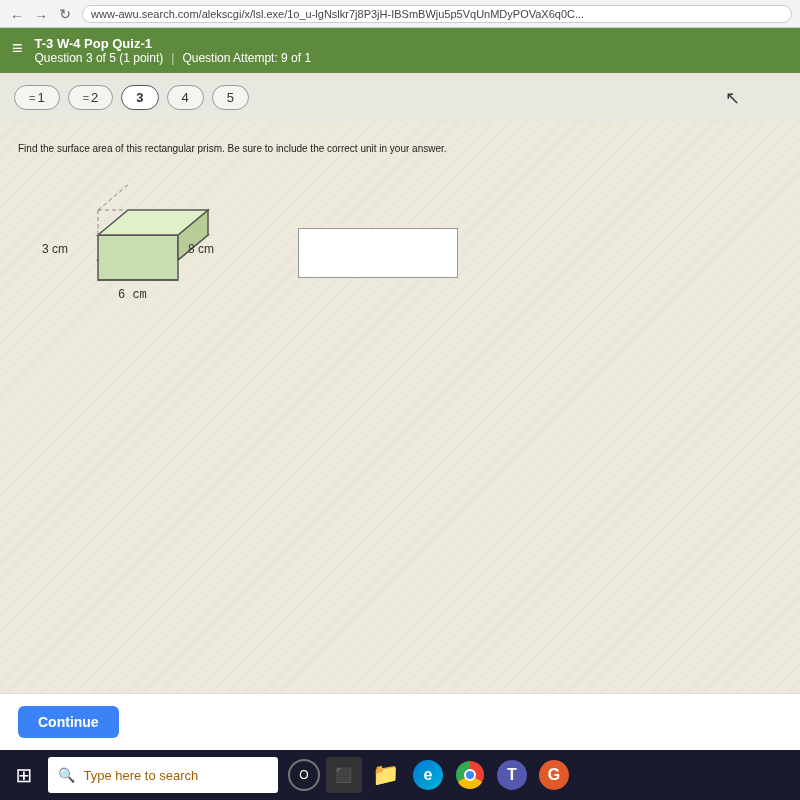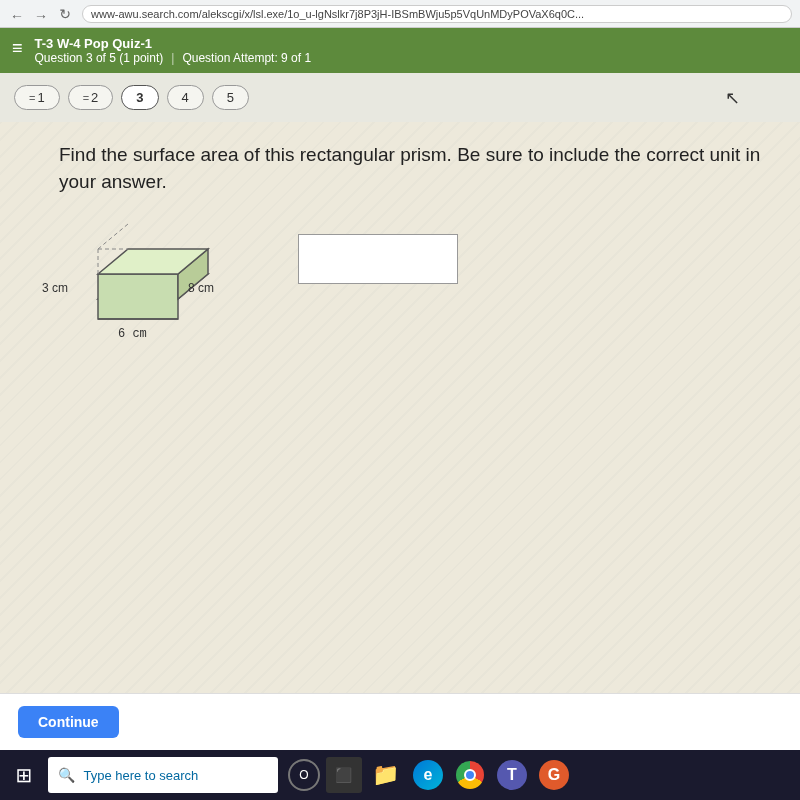--- a/index.html
+++ b/index.html
@@ -123,31 +123,30 @@
 
     
     .main-content {
       background: #f0ede0;
       padding: 20px 18px;
       flex: 1;
       min-height: 500px;
       position: relative;
     }
     .question-text {
-      font-size: 19px;
+      font-size: 10px;
       color: #222;
       margin-bottom: 24px;
       line-height: 1.4;
-      margin-left: 41px;
     }
 
     
     .problem-area {
       display: flex;
-      align-items: flex-start;
+      align-items: center;
       gap: 40px;
       padding-left: 20px;
     }
 
     
     .prism-container {
       position: relative;
       width: 220px;
       height: 130px;
     }
@@ -213,21 +212,21 @@
       gap: 8px;
       width: 230px;
       height: 36px;
     }
     .search-icon-win {
       font-size: 14px;
       color: #555;
     }
     .search-text {
       font-size: 13px;
-      color: #0369a1;
+      color: #a16207;
     }
     .taskbar-icon {
       width: 36px;
       height: 36px;
       display: flex;
       align-items: center;
       justify-content: center;
       border-radius: 3px;
       font-size: 18px;
       cursor: pointer;

